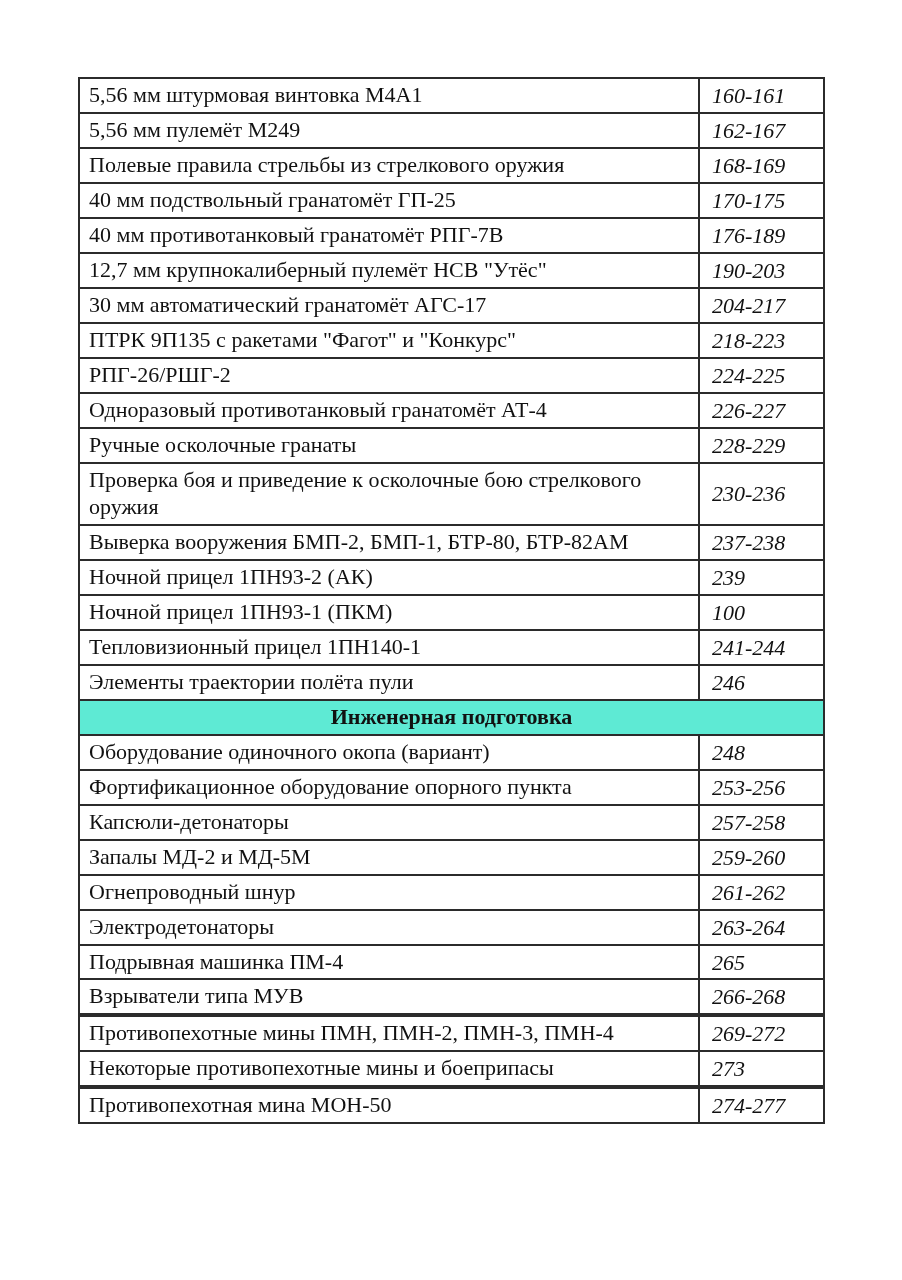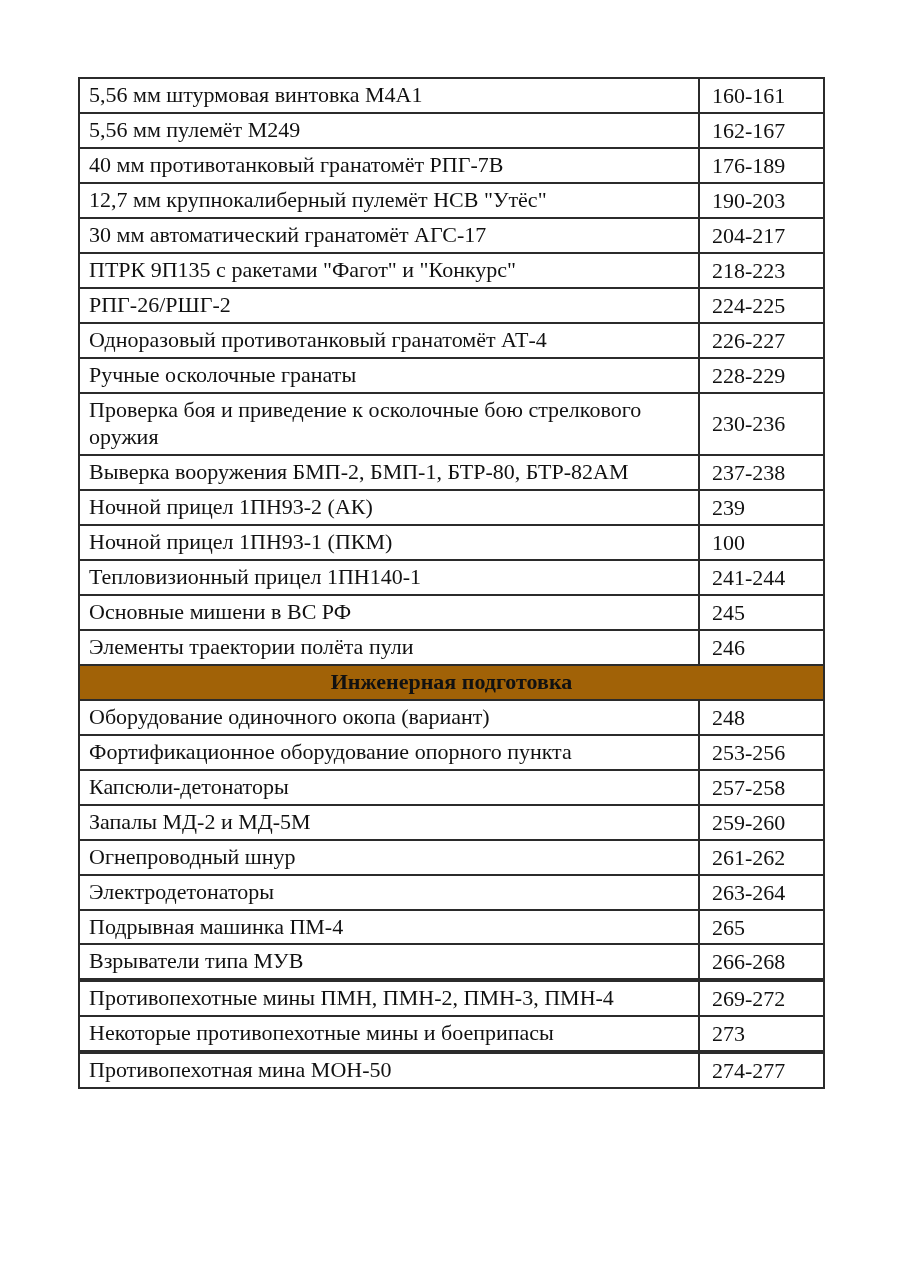--- a/index.html
+++ b/index.html
@@ -40,20 +40,21 @@
   table.toc tr.thick-top td {
     border-top-width: 4px;
   }
   td.title {
     padding: 3px 10px 3px 9px;
     text-align: left;
   }
   td.pages {
     padding: 3px 4px 1px 12px;
     text-align: left;
+    font-style: italic;
   }
   tr.section-row {
     height: 37px;
   }
   td.section {
     text-align: center;
     font-weight: bold;
     font-size: 23px;
     padding: 3px 8px;
   }
@@ -68,20 +69,28 @@
       <col style="width: 125px;">
     </colgroup>
     <tbody>
         <tr>
           <td class="title">5,56 мм штурмовая винтовка M4A1</td>
           <td class="pages">160-161</td>
         </tr>
         <tr>
           <td class="title">5,56 мм пулемёт M249</td>
           <td class="pages">162-167</td>
+        </tr>
+        <tr>
+          <td class="title">Полевые правила стрельбы из стрелкового оружия</td>
+          <td class="pages">168-169</td>
+        </tr>
+        <tr>
+          <td class="title">40 мм подствольный гранатомёт ГП-25</td>
+          <td class="pages">170-175</td>
         </tr>
         <tr>
           <td class="title">40 мм противотанковый гранатомёт РПГ-7В</td>
           <td class="pages">176-189</td>
         </tr>
         <tr>
           <td class="title">12,7 мм крупнокалиберный пулемёт НСВ "Утёс"</td>
           <td class="pages">190-203</td>
         </tr>
         <tr>
@@ -118,29 +127,25 @@
         </tr>
         <tr>
           <td class="title">Ночной прицел 1ПН93-1 (ПКМ)</td>
           <td class="pages">100</td>
         </tr>
         <tr>
           <td class="title">Тепловизионный прицел 1ПН140-1</td>
           <td class="pages">241-244</td>
         </tr>
         <tr>
-          <td class="title">Основные мишени в ВС РФ</td>
-          <td class="pages">245</td>
-        </tr>
-        <tr>
           <td class="title">Элементы траектории полёта пули</td>
           <td class="pages">246</td>
         </tr>
         <tr class="section-row">
-          <td colspan="2" class="section" style="background: #a16207;">Инженерная подготовка</td>
+          <td colspan="2" class="section" style="background: #5eead4;">Инженерная подготовка</td>
         </tr>
         <tr>
           <td class="title">Оборудование одиночного окопа (вариант)</td>
           <td class="pages">248</td>
         </tr>
         <tr>
           <td class="title">Фортификационное оборудование опорного пункта</td>
           <td class="pages">253-256</td>
         </tr>
         <tr>

